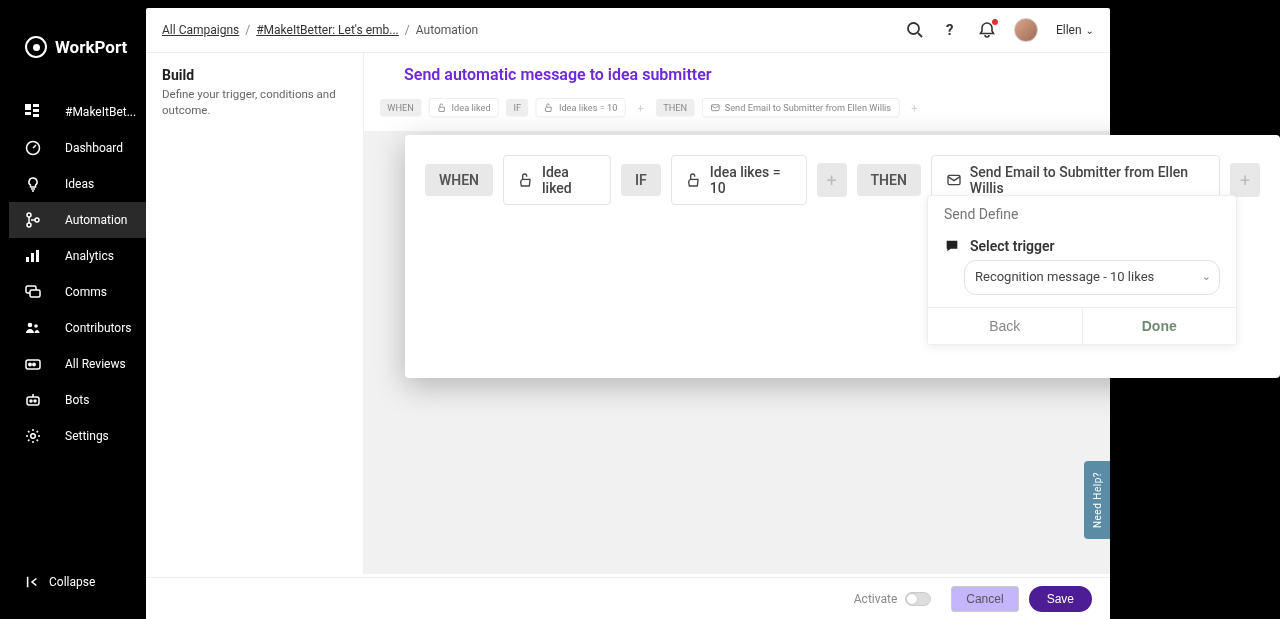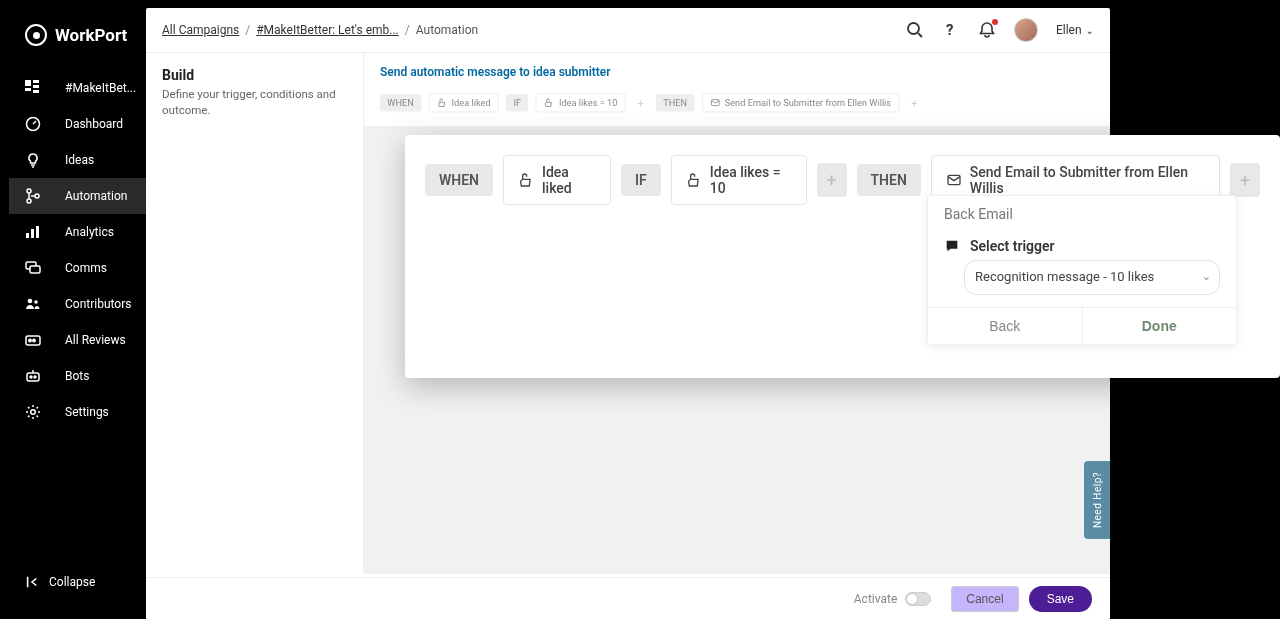--- a/index.html
+++ b/index.html
@@ -17,21 +17,21 @@
       left: 9px;
       top: 0;
       width: 137px;
       height: 619px;
       background: #000;
       color: #fff;
     }
     .logo {
       display: flex;
       align-items: center;
-      padding: 24px 16px;
+      padding: 36px 16px;
       gap: 8px;
       font-weight: 700;
       font-size: 17px;
     }
     .logo-icon {
       width: 22px;
       height: 22px;
       border: 2.5px solid #fff;
       border-radius: 50%;
       display: flex;
@@ -121,21 +121,21 @@
     .body-cols { display: flex; height: calc(100% - 48px - 42px); }
     .left-panel {
       width: 218px;
       padding: 14px 16px;
       border-right: 1px solid #eee;
     }
     .left-panel h3 { font-size: 14px; font-weight: 700; color: #222; margin-bottom: 4px; }
     .left-panel p { font-size: 11.5px; color: #666; line-height: 1.35; }
     .canvas { flex: 1; background: #f1f1f1; position: relative; }
     .canvas-inner { background: #fff; margin: 0; padding: 12px 16px; }
-    .canvas-title { font-size: 12px; font-weight: 600; color: #0369a1; margin-bottom: 14px; }
+    .canvas-title { font-size: 16px; font-weight: 600; color: #6d28d9; margin-bottom: 14px; margin-left: 24px; }
     .rule-row-small {
       display: flex;
       gap: 8px;
       align-items: center;
       flex-wrap: nowrap;
       opacity: .7;
       transform: scale(.92);
       transform-origin: top left;
     }
     .chip-sm {
@@ -490,21 +490,21 @@
             <rect x="3" y="5" width="18" height="14" rx="2"></rect>
             <path d="M3 7l9 6 9-6"></path>
           </svg>
       </span>
       <span>Send Email to Submitter from Ellen Willis</span>
     </span>
     <span class="plus-btn">+</span>
   </div>
 
   <div class="action-panel">
-    <div class="ap-head">Back Email</div>
+    <div class="ap-head">Send Define</div>
     <div class="ap-section">
       <div class="ap-label">
         <span>
           <svg width="16" height="16" viewBox="0 0 24 24" fill="#222">
               <path d="M4 4h16v12H10l-5 4v-4H4z"></path>
             </svg>
         </span>
         <span>Select trigger</span>
       </div>
       <div class="ap-select">

